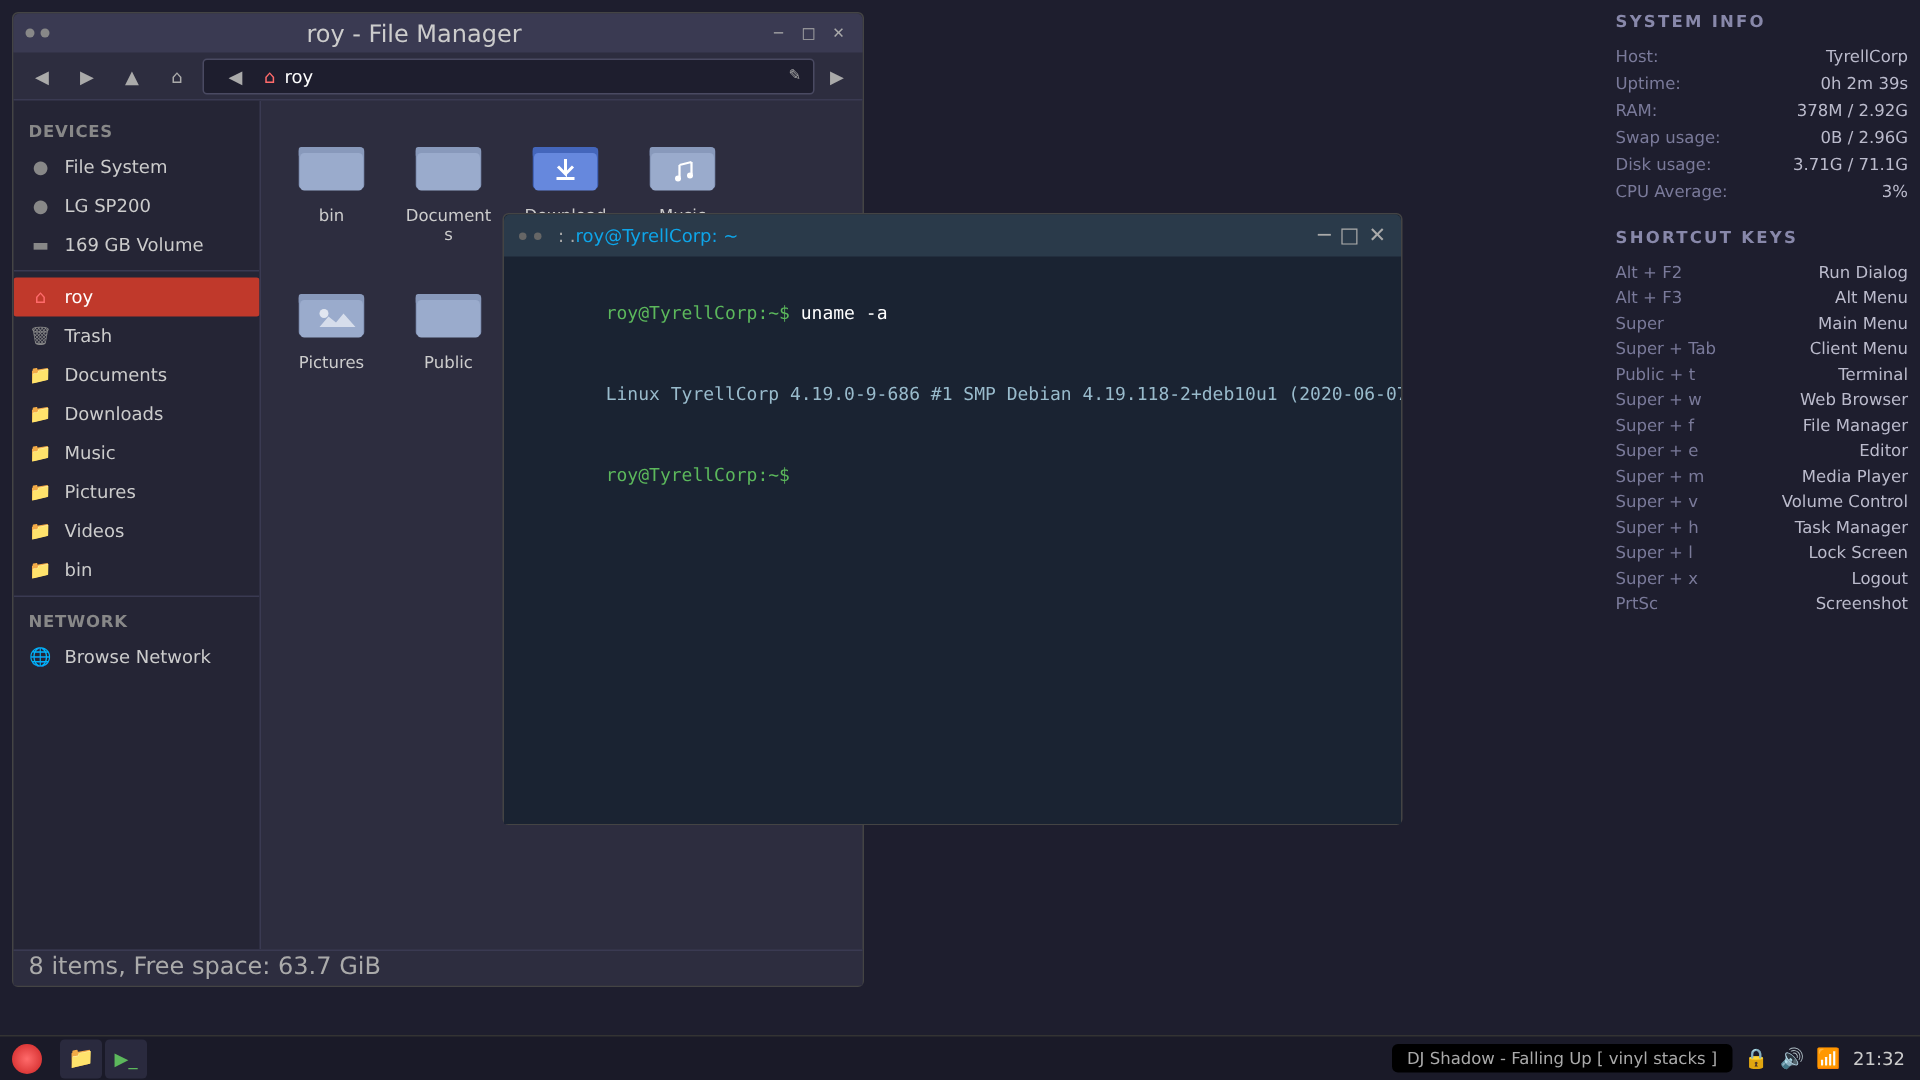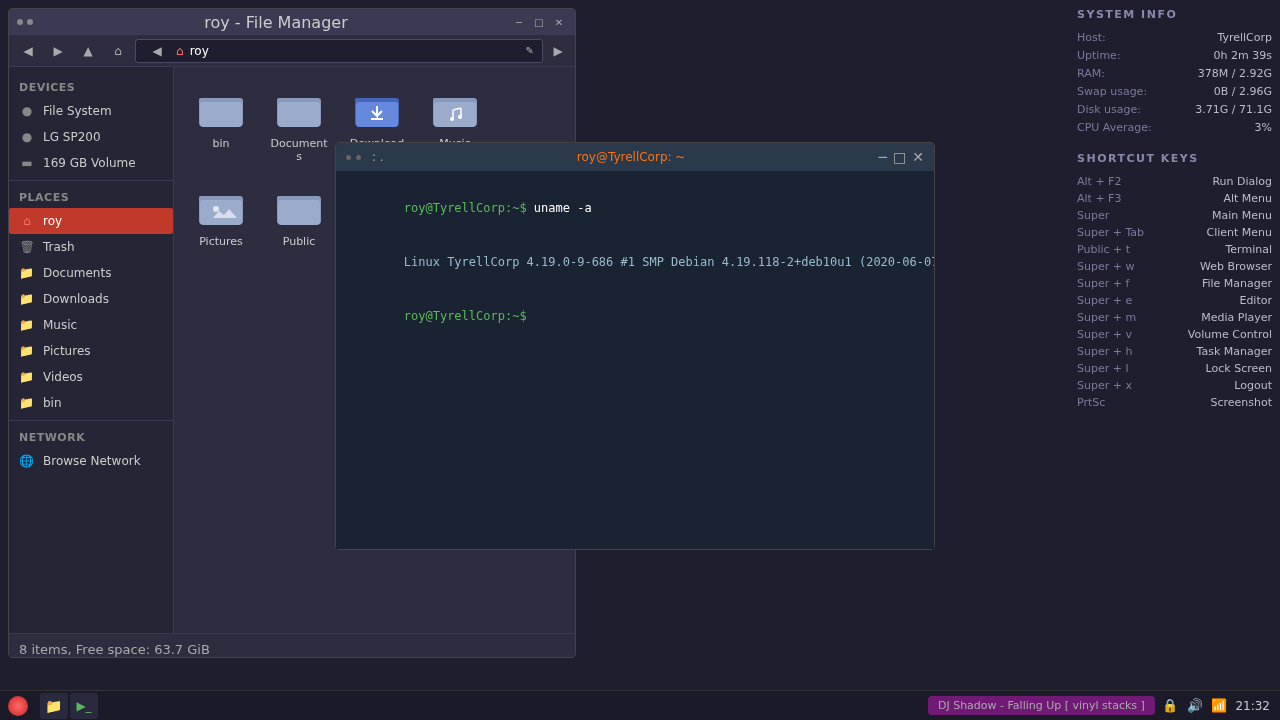--- a/index.html
+++ b/index.html
@@ -246,25 +246,25 @@
       text-align: center;
       margin-top: 4px;
       word-break: break-word;
     }
 
     
     .status-bar {
       background: #2d2d3f;
       height: 24px;
       display: flex;
-      align-items: flex-end;
+      align-items: flex-start;
       padding: 0 10px;
       border-top: 1px solid #3a3a52;
       color: #aaa;
-      font-size: 13px;
+      font-size: 16px;
     }
 
     
     .terminal-window {
       position: absolute;
       top: 142px;
       left: 335px;
       width: 600px;
       height: 408px;
       background: #1a2332;
@@ -291,22 +291,21 @@
 
     .terminal-dot {
       width: 5px;
       height: 5px;
       background: #666;
       border-radius: 50%;
     }
 
     .terminal-title-text {
       flex: 1;
-      text-align: center;
-      color: #f97316;
+      color: #0ea5e9;
       font-size: 12px;
     }
 
     .terminal-controls {
       display: flex;
       gap: 6px;
     }
 
     .terminal-ctrl-btn {
       color: #aaa;
@@ -430,21 +429,21 @@
 
     .taskbar-right {
       margin-left: auto;
       display: flex;
       align-items: center;
       gap: 8px;
       padding-right: 10px;
     }
 
     .music-info {
-      background: #701a75;
+      background: #000000;
       border-radius: 4px;
       padding: 3px 10px;
       color: #aaa;
       font-size: 11px;
       margin-left: 24px;
     }
 
     .system-tray {
       display: flex;
       align-items: center;
@@ -508,21 +507,20 @@
         <div class="sidebar-item">
           <span class="sidebar-icon" style="color:#888;">●</span>
           <span>LG SP200</span>
         </div>
         <div class="sidebar-item">
           <span class="sidebar-icon" style="color:#888;">▬</span>
           <span>169 GB Volume</span>
         </div>
 
         <div class="divider"></div>
-        <div class="sidebar-section-title">PLACES</div>
 
         <div class="sidebar-item active">
           <span class="sidebar-icon home-icon">⌂</span>
           <span>roy</span>
         </div>
         <div class="sidebar-item">
           <span class="sidebar-icon trash-icon">🗑</span>
           <span>Trash</span>
         </div>
         <div class="sidebar-item">

